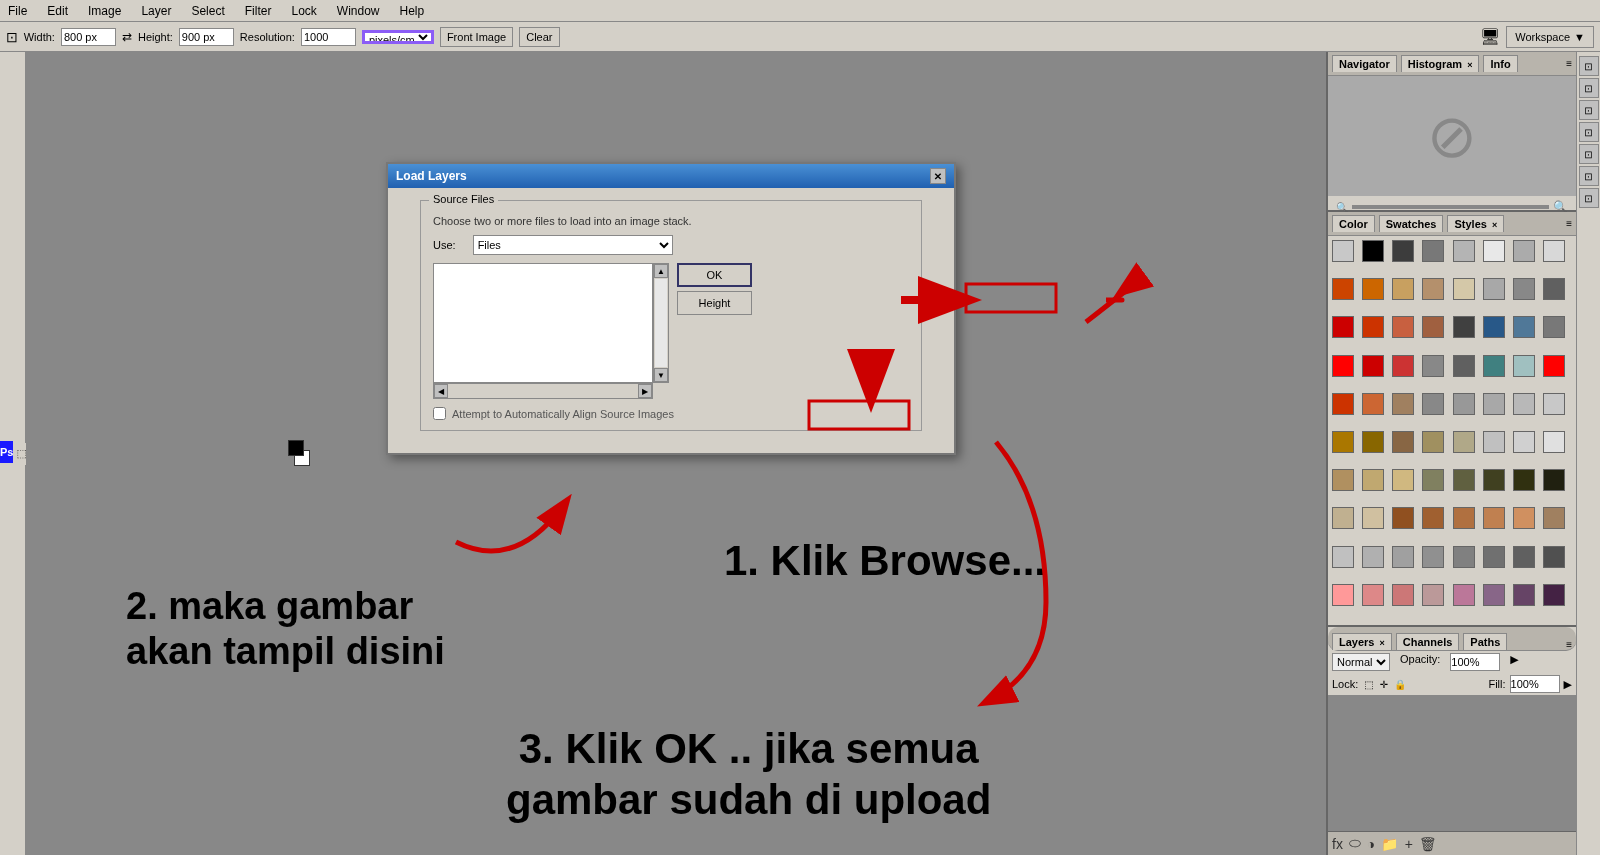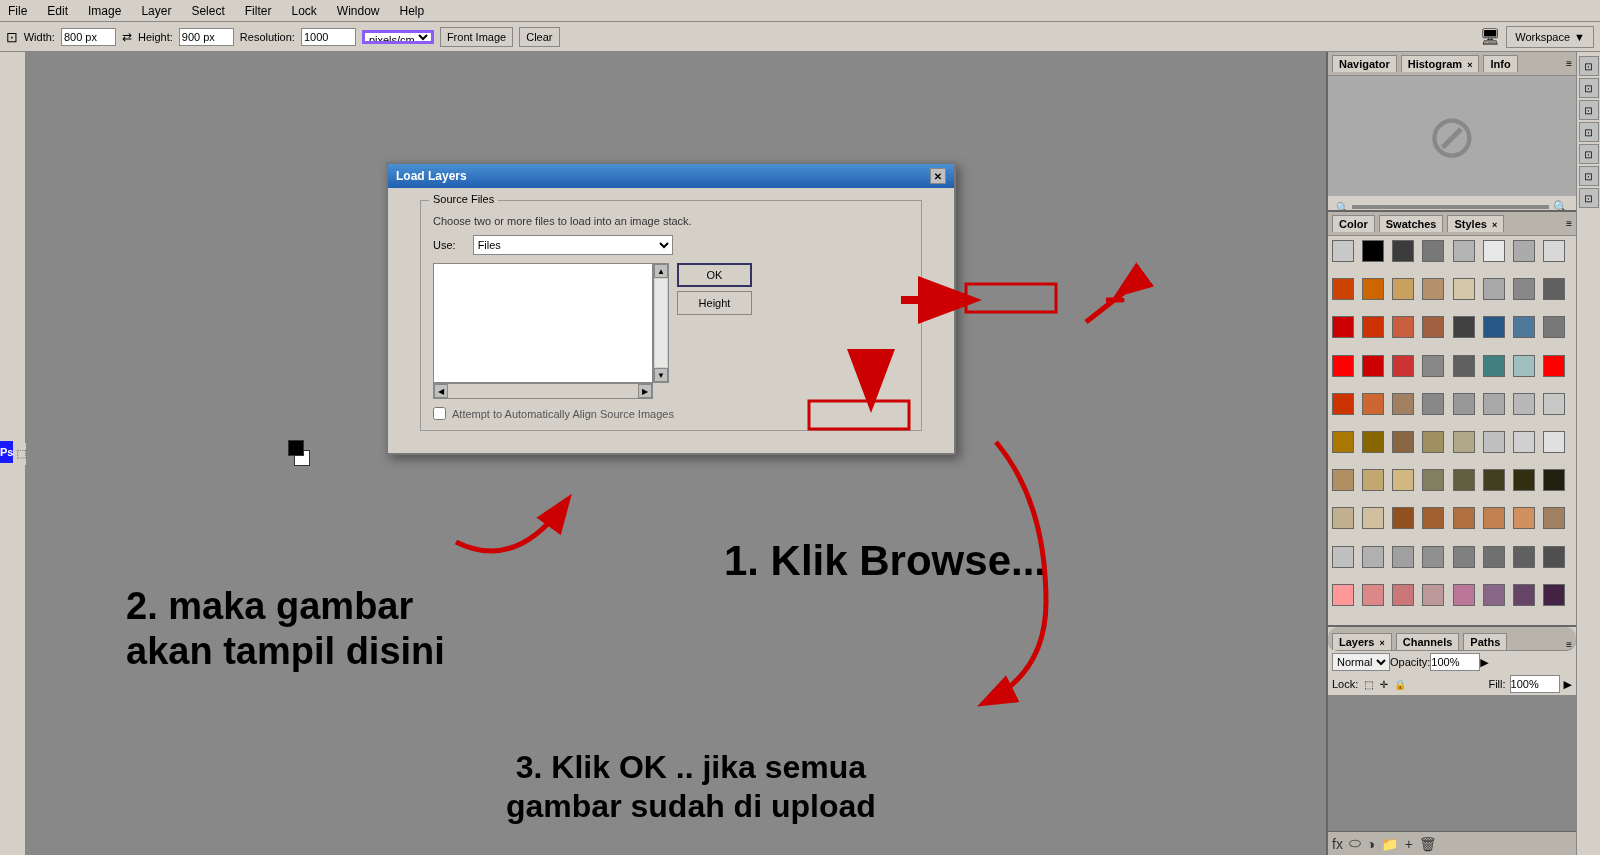--- a/index.html
+++ b/index.html
@@ -134,21 +134,21 @@
       font-size: 38px;
       font-weight: 900;
       color: #000;
       font-family: Arial Black, Arial, sans-serif;
       line-height: 1.2;
     }
     #instruction-3 {
       position: absolute;
       bottom: 30px;
       left: 480px;
-      font-size: 32px;
+      font-size: 42px;
       font-weight: 900;
       color: #000;
       font-family: Arial Black, Arial, sans-serif;
       line-height: 1.2;
       text-align: center;
     }
     #instruction-browse {
       position: absolute;
       bottom: 270px;
       right: 280px;
@@ -414,21 +414,21 @@
       display: flex;
       align-items: flex-end;
       background: #b8b4ac;
       border-bottom: 1px solid #888;
       height: 24px;
       padding: 0 4px;
       gap: 4px;
       border-radius: 10px;
     }
     .layers-controls {
-      display: flex; align-items: center; padding: 2px 4px; gap: 0; font-size: 11px;
+      display: flex; align-items: flex-start; padding: 2px 4px; gap: 10px; font-size: 11px;
     }
     .layers-select { height: 18px; font-size: 11px; border: 1px solid #888; }
     .layers-opacity { height: 18px; font-size: 11px; border: 1px solid #888; width: 50px; }
     .layers-lock-row {
       display: flex; align-items: center; padding: 2px 4px; gap: 6px; font-size: 11px;
     }
     .layers-lock-icon { font-size: 10px; }
     .layers-fill { display: flex; align-items: center; gap: 4px; margin-left: auto; font-size: 11px; }
     .layers-list { flex: 1; overflow-y: auto; background: #888; }
     .layers-footer {

